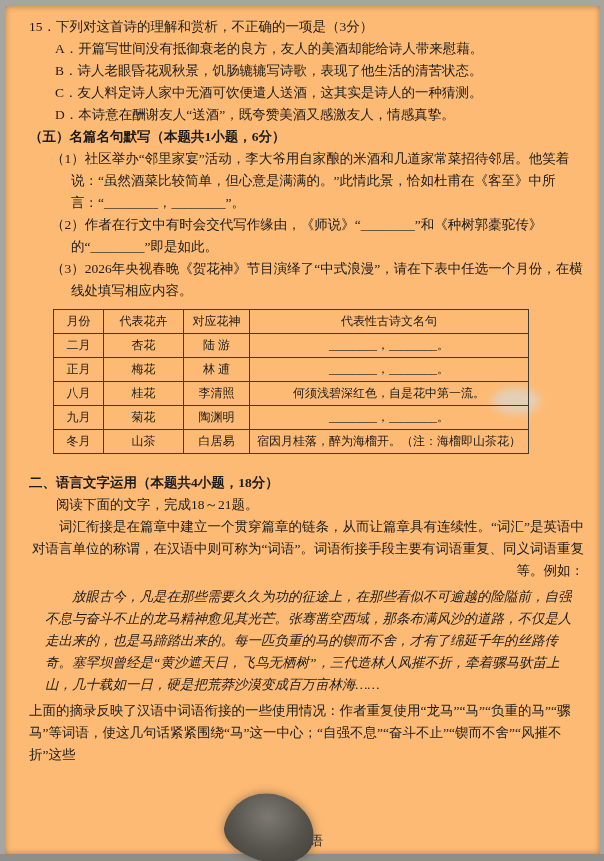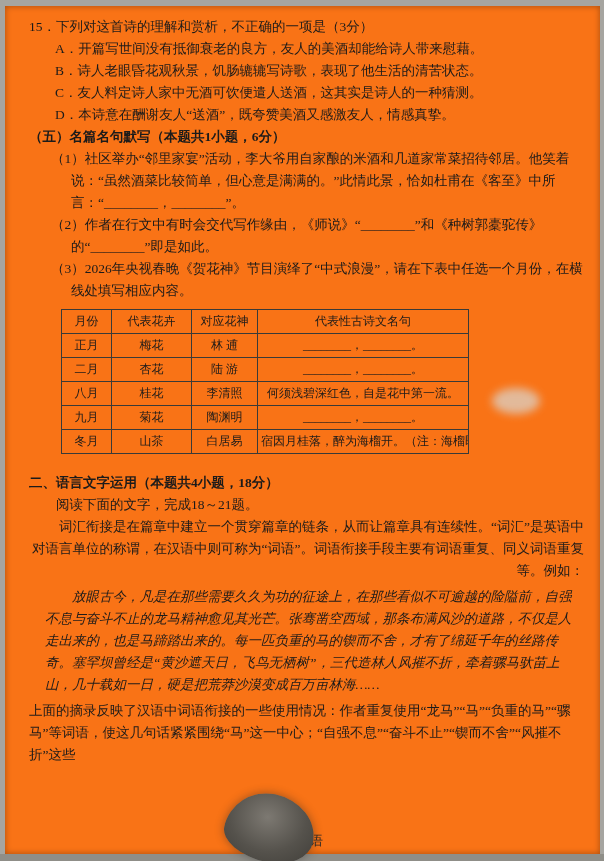--- a/index.html
+++ b/index.html
@@ -4,36 +4,36 @@
 <style>
   html,body{margin:0;padding:0;}
   body{
     width:604px;height:861px;
     background:#a6a5a0;
     font-family:"Liberation Serif","DejaVu Serif",serif;
     position:relative;overflow:hidden;
   }
   .paper{
     position:absolute;left:5px;top:6px;right:4px;bottom:7px;
-    background:#f97316;
+    background:#fdba74;
     box-shadow:0 0 6px rgba(0,0,0,.35) inset;
   }
   .content{
     position:absolute;left:0;top:0;right:0;bottom:0;
     padding:10px 16px 0 24px;
     font-size:13.5px;line-height:22px;color:#1c1b1a;
   }
   .stem{margin:0;}
   .option{margin-left:26px;}
   .bold{font-weight:700;}
   .item{padding-left:42px;text-indent:-20px;}
   table{
     border-collapse:collapse;
-    margin:7px 0 7px 32px;
-    width:408px;
+    margin:7px 0 7px 24px;
+    width:476px;
     font-size:12px;line-height:17px;
     table-layout:fixed;
   }
   th,td{
     border:1px solid #3a3a38;
     padding:3px 3px;
     text-align:center;
     font-weight:400;
     overflow:hidden;white-space:nowrap;
   }
@@ -101,29 +101,29 @@
       <thead>
         <tr>
           <th>月份</th>
           <th>代表花卉</th>
           <th>对应花神</th>
           <th>代表性古诗文名句</th>
         </tr>
       </thead>
       <tbody>
         <tr>
+          <td>二月</td>
+          <td>杏花</td>
+          <td>陆 游</td>
+          <td>________，________。</td>
+        </tr>
+        <tr>
           <td>正月</td>
           <td>梅花</td>
           <td>林 逋</td>
-          <td>________，________。</td>
-        </tr>
-        <tr>
-          <td>二月</td>
-          <td>杏花</td>
-          <td>陆 游</td>
           <td>________，________。</td>
         </tr>
         <tr>
           <td>八月</td>
           <td>桂花</td>
           <td>李清照</td>
           <td>何须浅碧深红色，自是花中第一流。</td>
         </tr>
         <tr>
           <td>九月</td>

